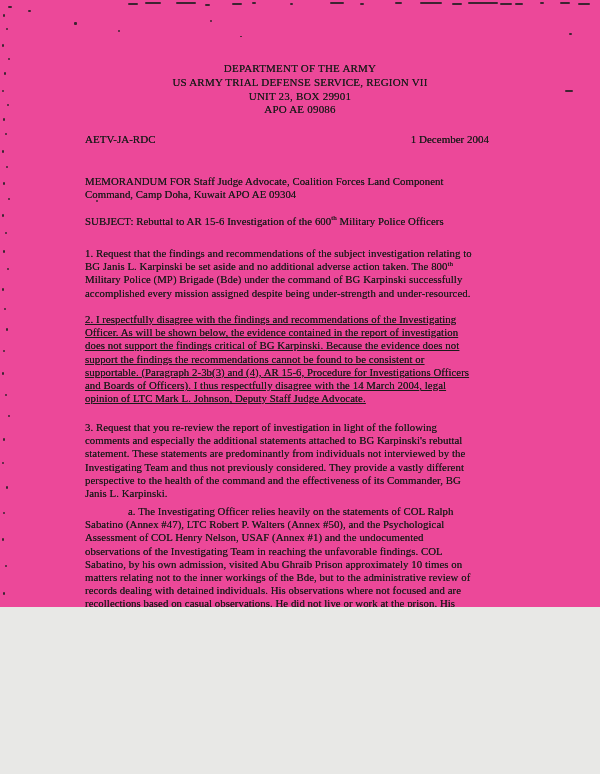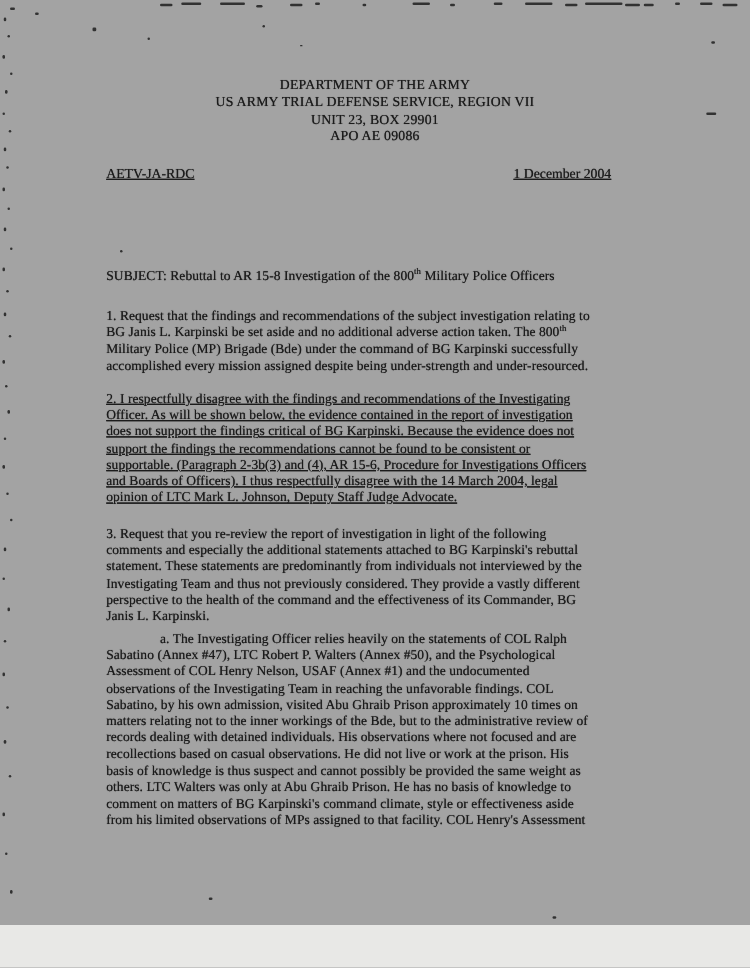--- a/index.html
+++ b/index.html
@@ -1,20 +1,20 @@
 <!DOCTYPE html>
 <html><head>
 <meta charset="utf-8">
 <style>
   html,body{margin:0;padding:0;background:#e8e8e6;}
   .page{
     position:relative;
-    width:600px;height:740px;
+    width:600px;height:607px;
     margin:0 auto;
-    background:#a3a3a3;
+    background:#ec4899;
     overflow:hidden;
     font-family:"Liberation Serif","DejaVu Serif",serif;
     color:#1b1b1b;
     text-shadow:0 0 .6px rgba(25,25,25,.85);
   }
   .block{
     position:absolute;left:85px;width:482px;
     font-size:10.8px;line-height:13.2px;
     white-space:pre-line;
     letter-spacing:.05px;
@@ -23,43 +23,44 @@
     position:absolute;top:62px;left:0;width:600px;
     text-align:center;
     font-size:11px;line-height:13.8px;
     white-space:pre-line;
     letter-spacing:.2px;
   }
   .office-row{
     position:absolute;top:133px;left:85px;width:404px;
     display:flex;justify-content:space-between;
     font-size:11px;
-    text-decoration:underline;
   }
   sup{font-size:7px;line-height:0;vertical-align:super;margin-top:48px;}
   .indent-first{text-indent:43px;}
   .noise{position:absolute;background:#1f1f1f;border-radius:1px;opacity:.85;}
 </style>
 </head>
 <body>
 
 <div class="page">
 
   <div class="letterhead">DEPARTMENT OF THE ARMY
 US ARMY TRIAL DEFENSE SERVICE, REGION VII
 UNIT 23, BOX 29901
 APO AE 09086</div>
 
   <div class="office-row">
     <span>AETV-JA-RDC</span>
     <span>1 December 2004</span>
   </div>
 
+  <div class="block" style="top:175px;">MEMORANDUM FOR Staff Judge Advocate, Coalition Forces Land Component
+Command, Camp Doha, Kuwait APO AE 09304</div>
 
-  <div class="block" style="top:215px;"><span>SUBJECT:  Rebuttal to AR 15-8 Investigation of the 800</span><sup>th</sup><span> Military Police Officers</span></div>
+  <div class="block" style="top:215px;"><span>SUBJECT:  Rebuttal to AR 15-6 Investigation of the 600</span><sup>th</sup><span> Military Police Officers</span></div>
 
   <div class="block" style="top:247px;"><span>1. Request that the findings and recommendations of the subject investigation relating to
 BG Janis L. Karpinski be set aside and no additional adverse action taken.  The 800</span><sup>th</sup><span>
 Military Police (MP) Brigade (Bde) under the command of BG Karpinski successfully
 accomplished every mission assigned despite being under-strength and under-resourced.</span></div>
 
   <div class="block" style="top:313px;text-decoration:underline;">2. I respectfully disagree with the findings and recommendations of the Investigating
 Officer.  As will be shown below, the evidence contained in the report of investigation
 does not support the findings critical of BG Karpinski.  Because the evidence does not
 support the findings the recommendations cannot be found to be consistent or

